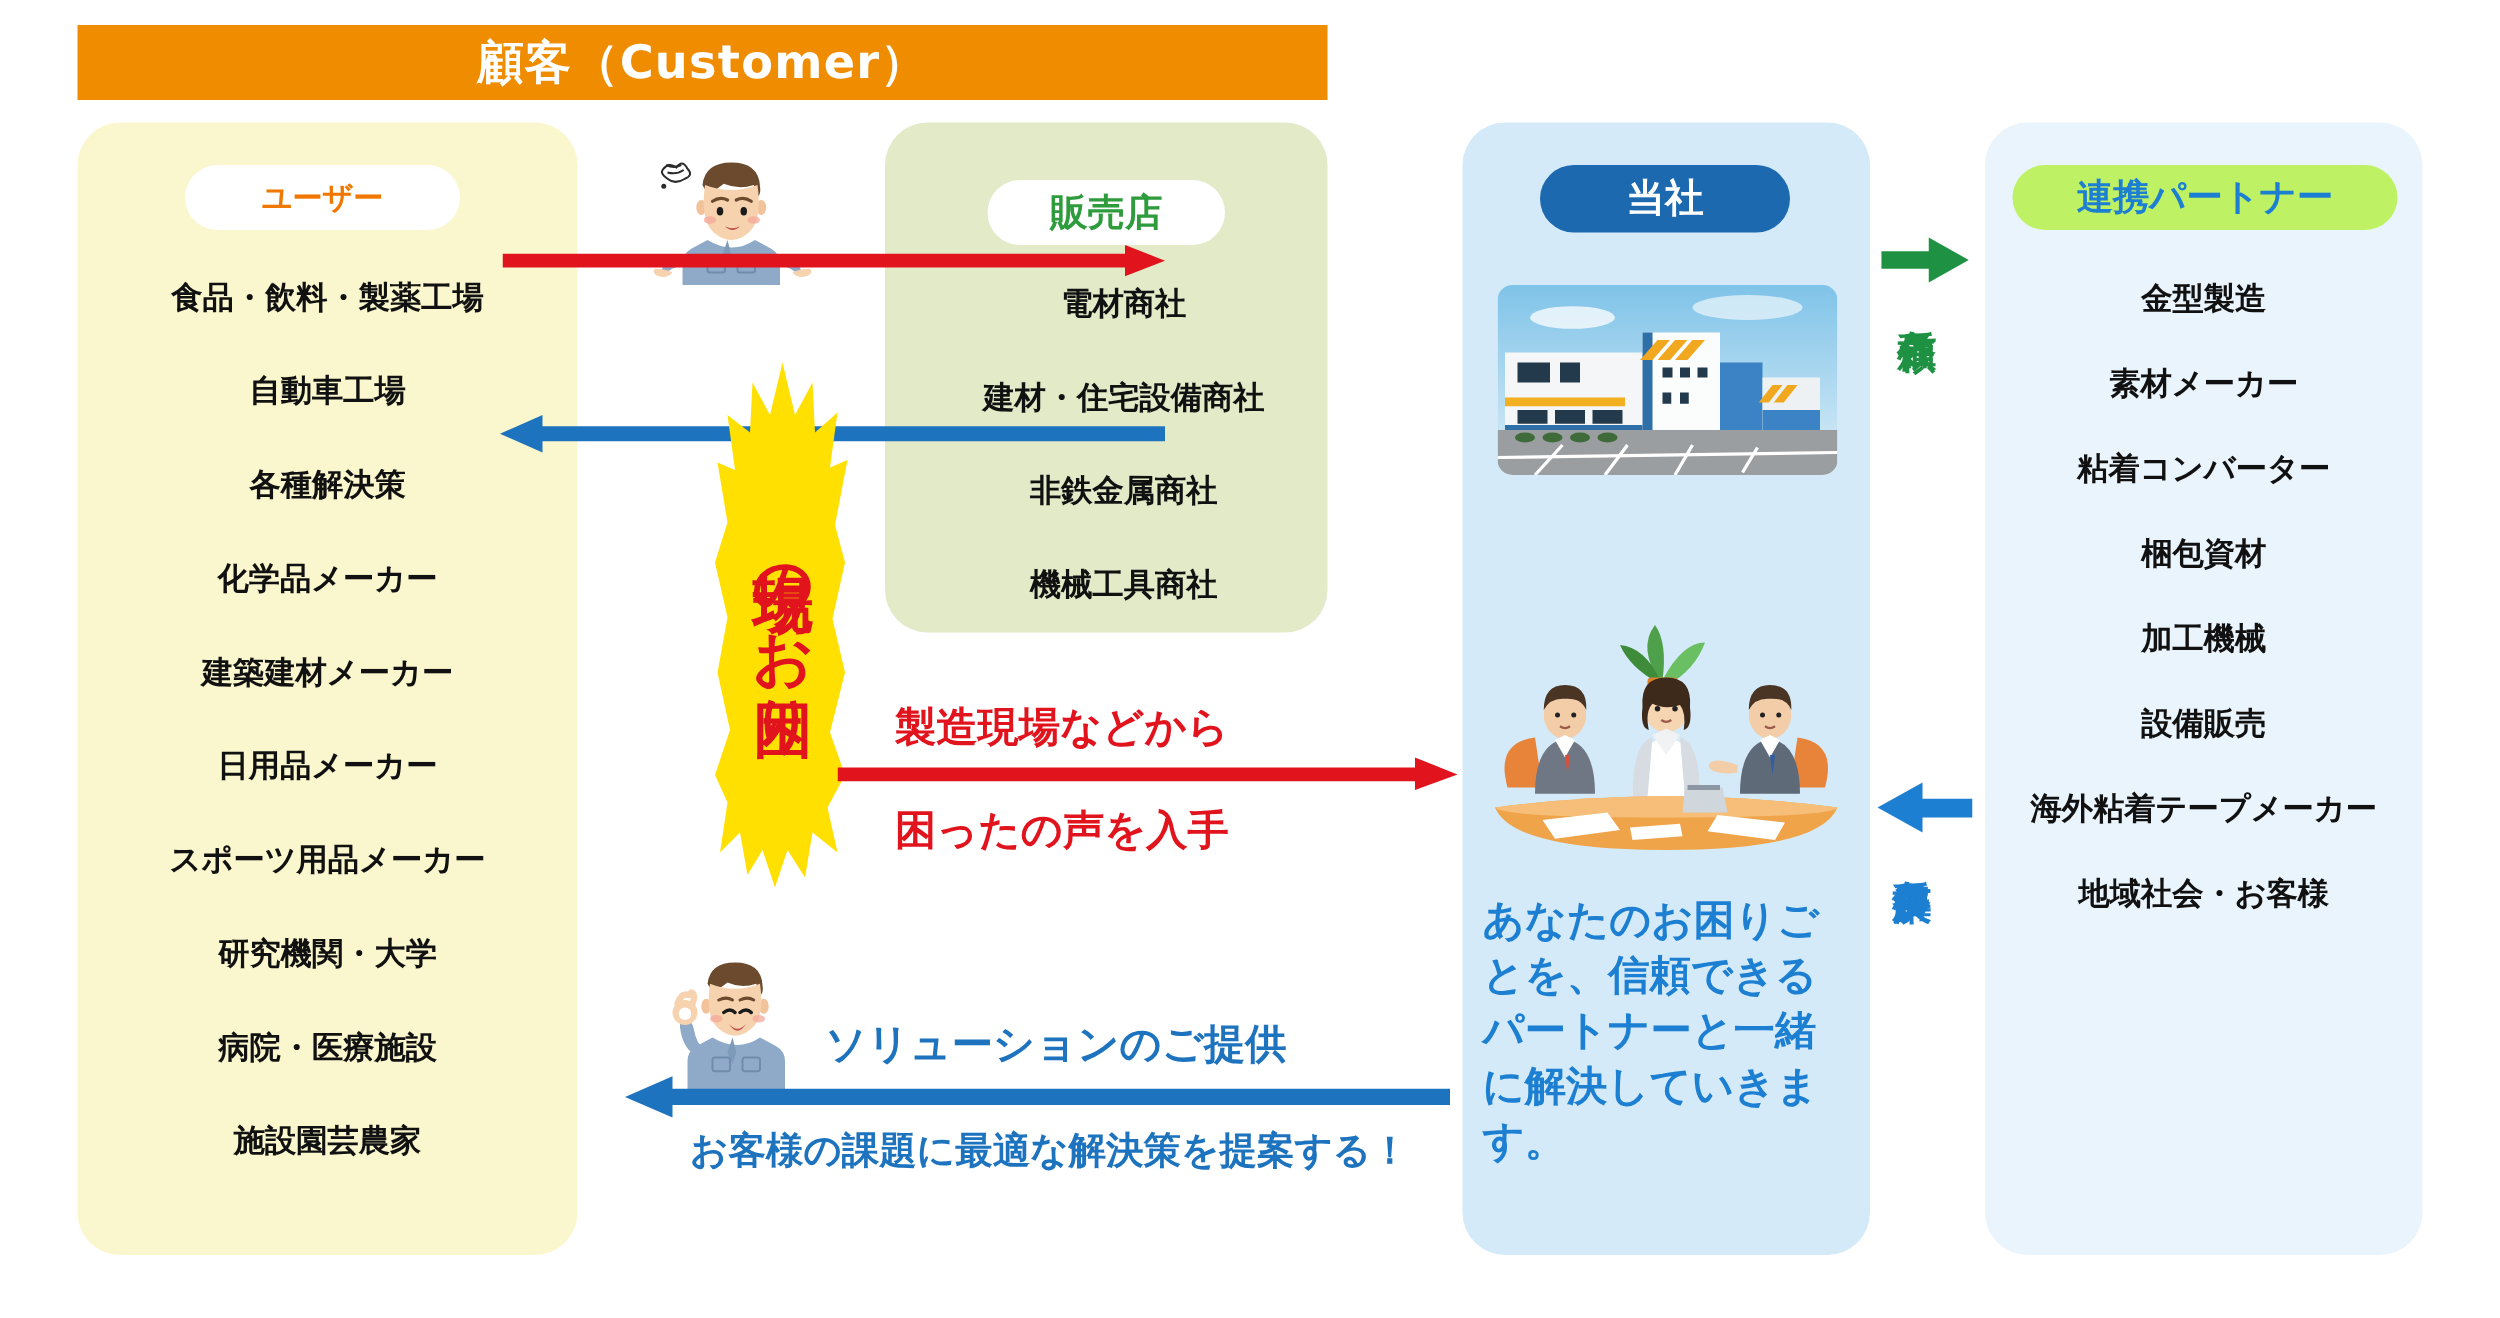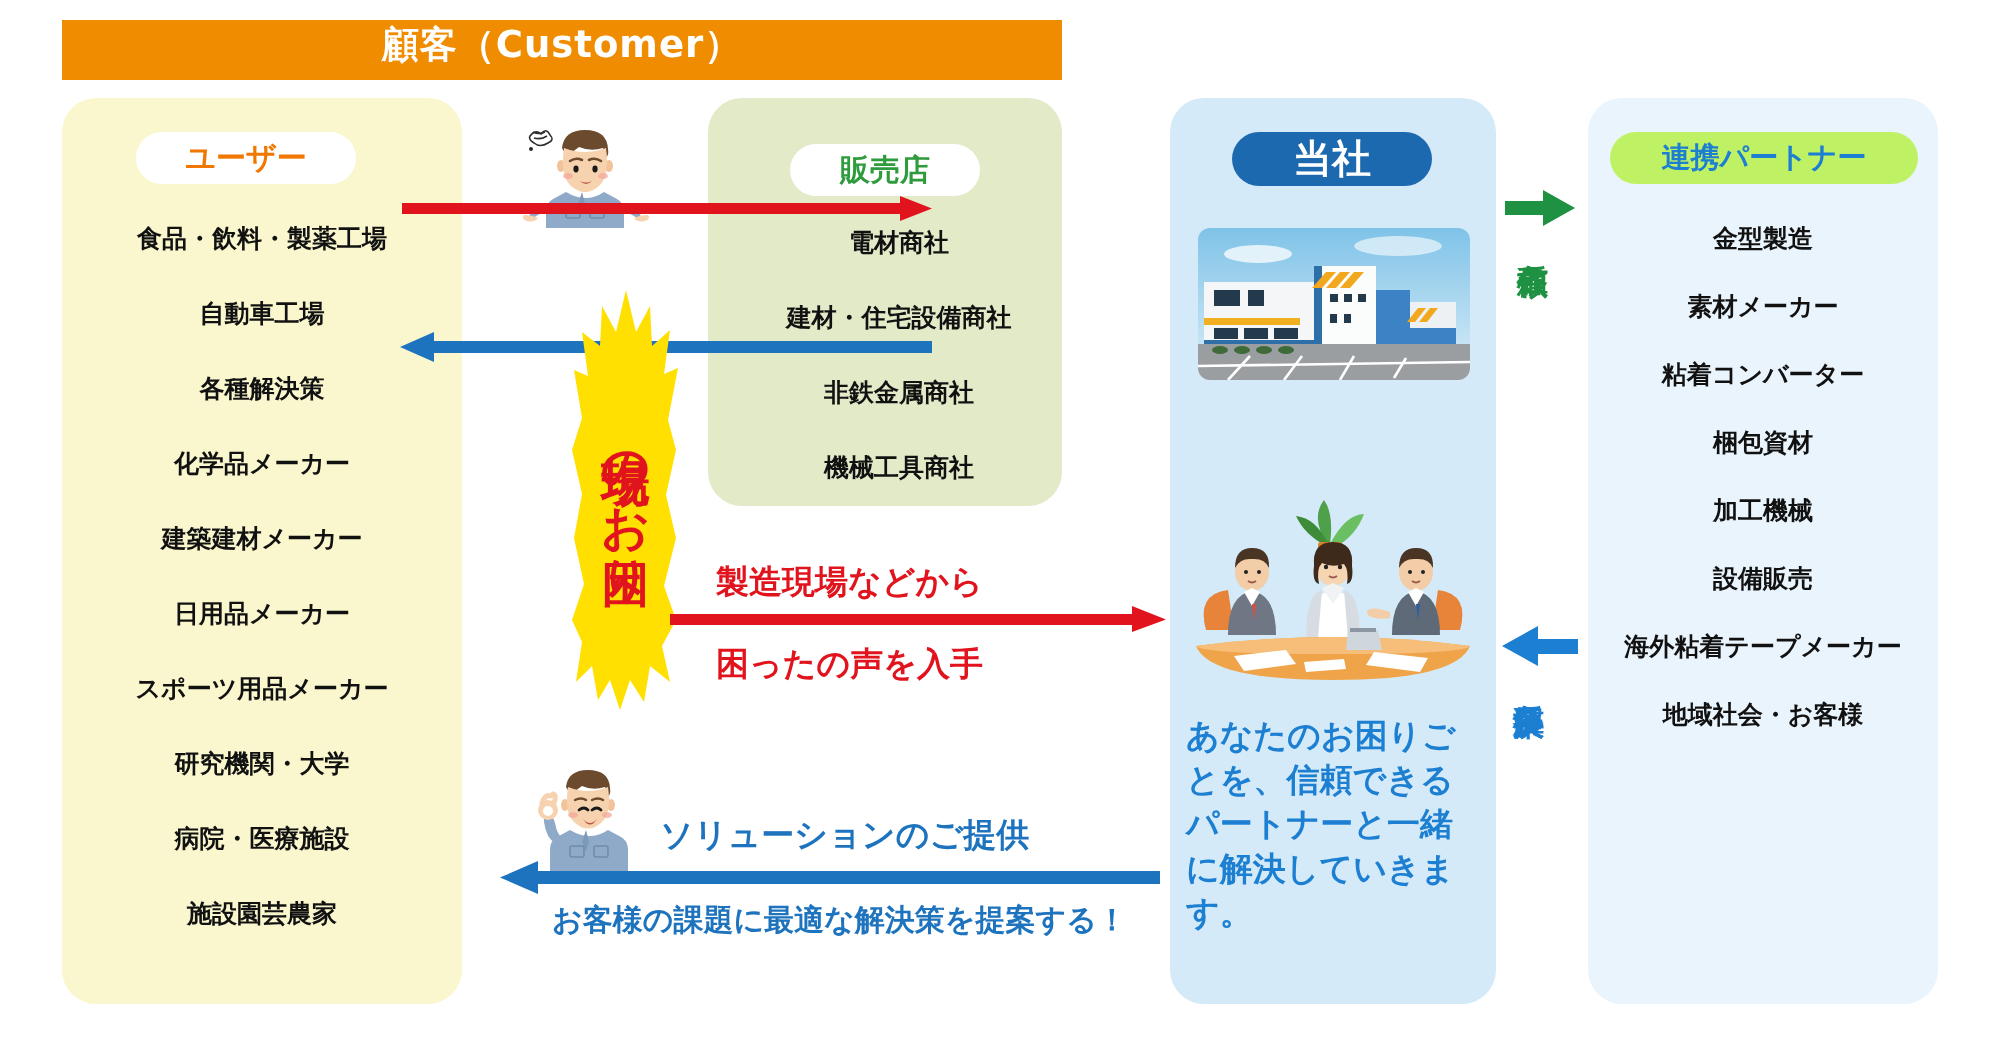--- a/index.html
+++ b/index.html
@@ -4,51 +4,51 @@
 <style>
   * { box-sizing: border-box; margin:0; padding:0; }
   html,body { width:2000px; height:1054px; background:#ffffff; overflow:hidden; }
   body { font-family:"Liberation Sans","DejaVu Sans",sans-serif; }
 
   #stage { position:relative; width:2000px; height:1054px; background:#fff; }
 
   
   .hdr-bar{
     position:absolute; left:62px; top:20px; width:1000px; height:60px;
-    background:#F08C00; display:flex; justify-content:center;
+    background:#F08C00; display:flex; align-items:center; justify-content:center;
   }
   .hdr-bar span{
     color:#fff; font-size:37px; font-weight:bold; letter-spacing:1px;
     font-family:"DejaVu Sans",sans-serif;
   }
 
   
   .panel{ position:absolute; border-radius:34px; }
   .panel-user    { left:62px;  top:98px; width:400px;  height:906px; background:#FAF7CE; }
   .panel-dealer  { left:708px; top:98px; width:354px;  height:408px; background:#E2EAC8; }
   .panel-us      { left:1170px;top:98px; width:326px;  height:906px; background:#D4EAF8; }
   .panel-partner { left:1588px;top:98px; width:350px;  height:906px; background:#EAF4FC; }
 
   
   .pill{
     position:absolute; display:flex; align-items:center; justify-content:center;
     border-radius:30px; font-weight:bold; white-space:nowrap;
     font-family:"DejaVu Sans",sans-serif;
   }
   .pill-user{
-    left:136px; top:132px; width:220px; height:52px;
-    background:#fff; color:#F07800; font-size:30px;
+    left:148px; top:132px; width:220px; height:52px;
+    background:#fff; color:#F07800; font-size:24px;
   }
   .pill-dealer{
     left:790px; top:144px; width:190px; height:52px;
     background:#fff; color:#2E9B3C; font-size:30px;
   }
   .pill-us{
     left:1232px; top:132px; width:200px; height:54px;
-    background:#1C69B0; color:#fff; font-size:39px;text-align:center;
+    background:#1C69B0; color:#fff; font-size:31px;text-align:center;
   }
   .pill-partner{
     left:1610px; top:132px; width:308px; height:52px;
     background:#bef264; color:#1C7FD1; font-size:29px;
   }
 
   
   .list{ position:absolute; text-align:center; }
   .list .item{
     font-family:"DejaVu Serif","Liberation Serif",serif;

